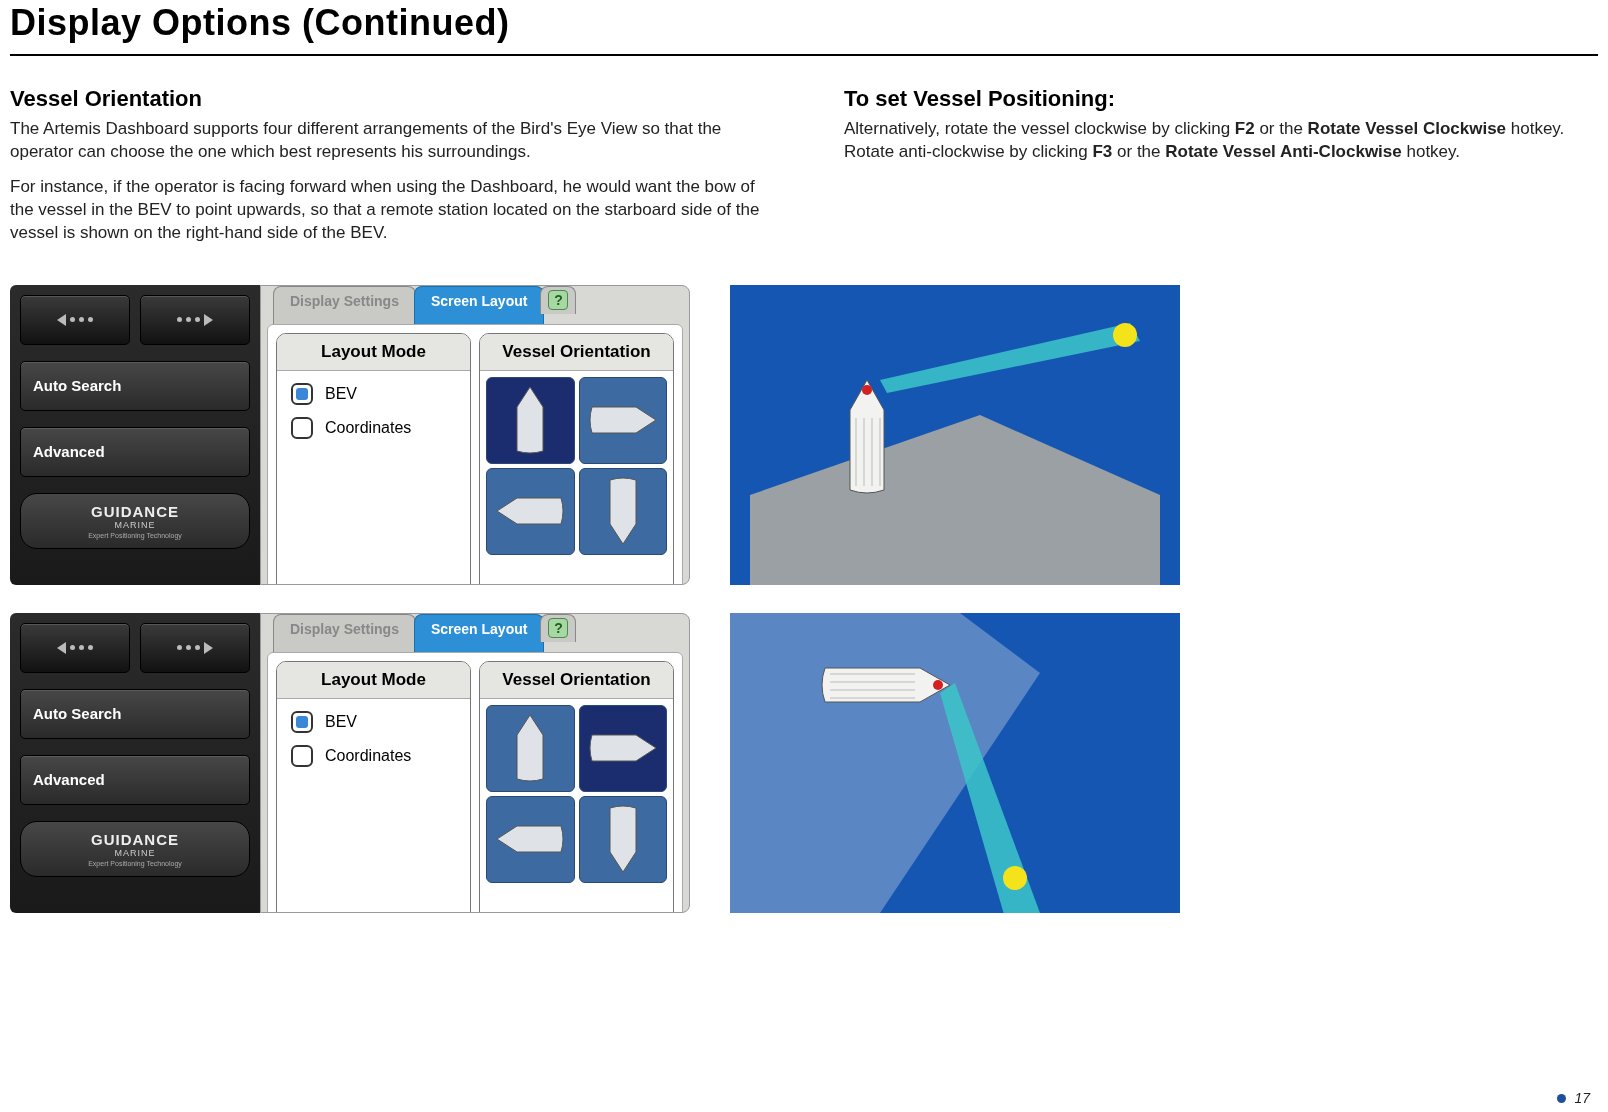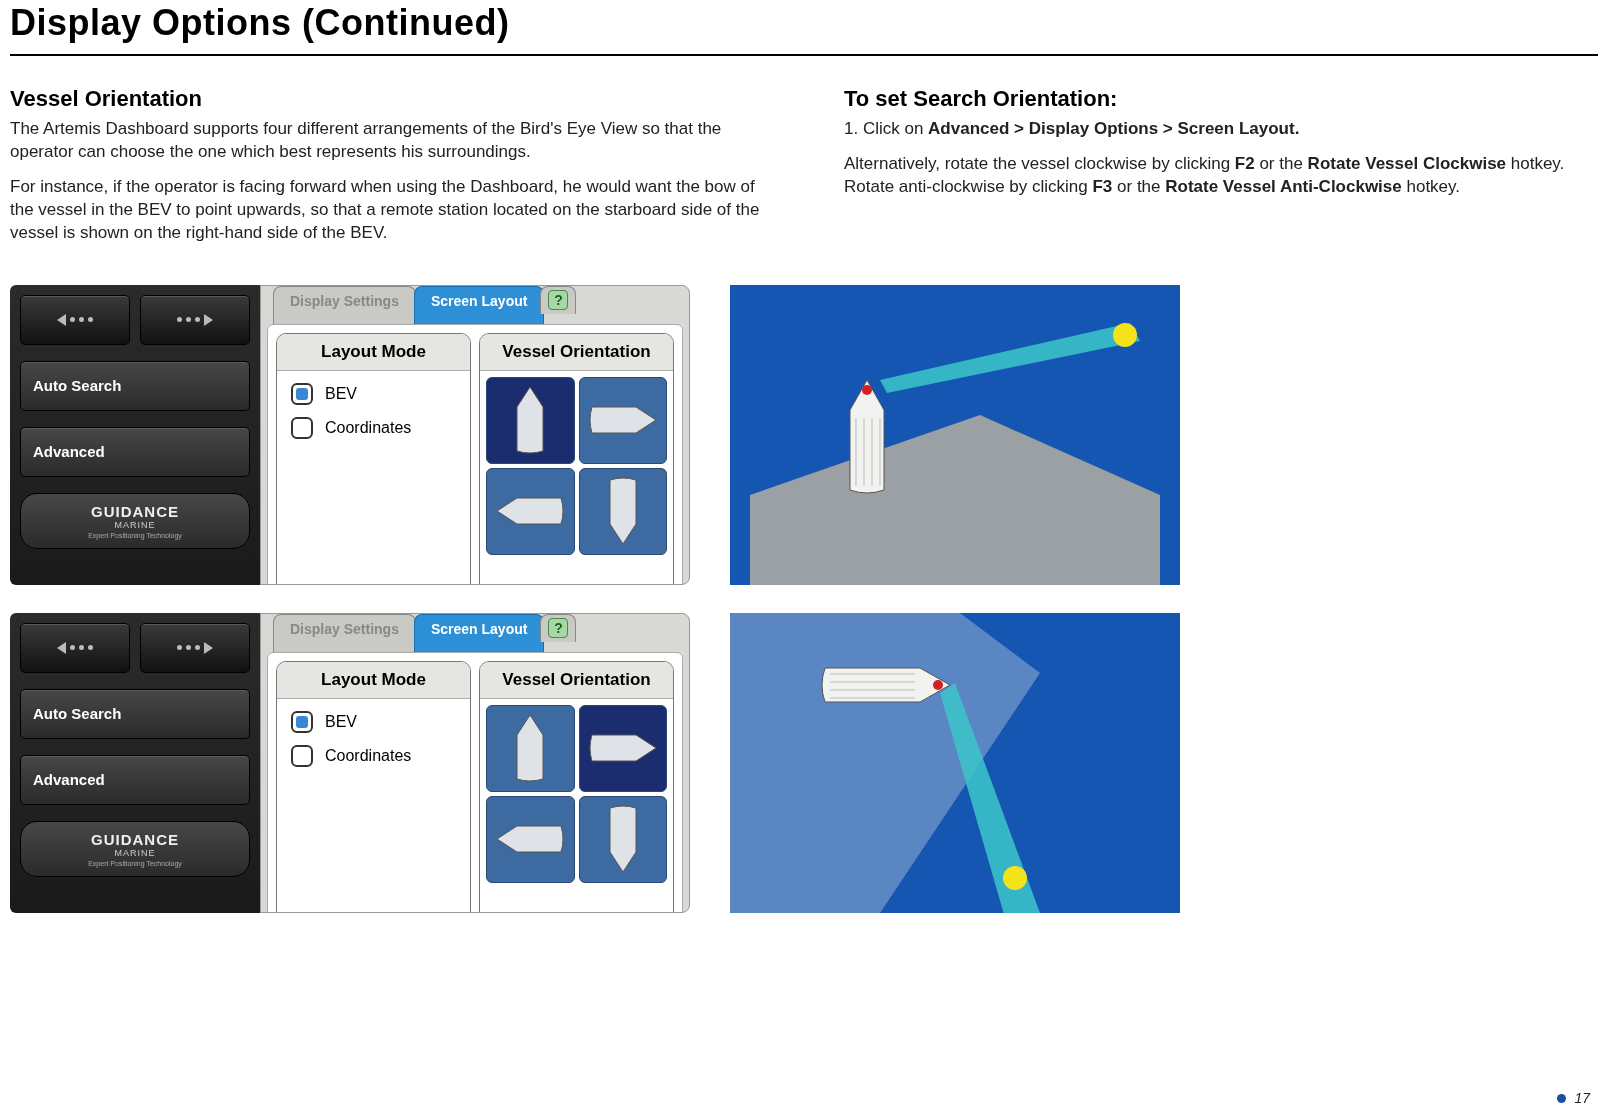--- a/index.html
+++ b/index.html
@@ -180,24 +180,21 @@
 <h1 class="page-title">Display Options (Continued)</h1>
 <hr class="title-rule">
 
 <div class="columns">
   <div class="col">
     <div class="section-heading">Vessel Orientation</div>
     <p class="body-text">The Artemis Dashboard supports four different arrangements of the Bird's Eye View so that the operator can choose the one which best represents his surroundings.</p>
     <p class="body-text">For instance, if the operator is facing forward when using the Dashboard, he would want the bow of the vessel in the BEV to point upwards, so that a remote station located on the starboard side of the vessel is shown on the right-hand side of the BEV.</p>
   </div>
   <div class="col">
-    <div class="section-heading">To set Search Orientation:</div>
-    <p class="body-text-p">
-      <span>1. Click on </span><span class="bold">Advanced &gt; Display Options &gt; Screen Layout.</span>
-    </p>
+    <div class="section-heading">To set Vessel Positioning:</div>
     <p class="body-text-p">
       <span>Alternatively, rotate the vessel clockwise by clicking </span><span class="bold">F2</span><span> or the </span><span class="bold">Rotate Vessel Clockwise</span><span> hotkey. Rotate anti-clockwise by clicking </span><span class="bold">F3</span><span> or the </span><span class="bold">Rotate Vessel Anti-Clockwise</span><span> hotkey.</span>
     </p>
   </div>
 </div>
 
 <div class="screenshots-row">
 
   <div class="shot-pair">
     <div class="side-panel">

